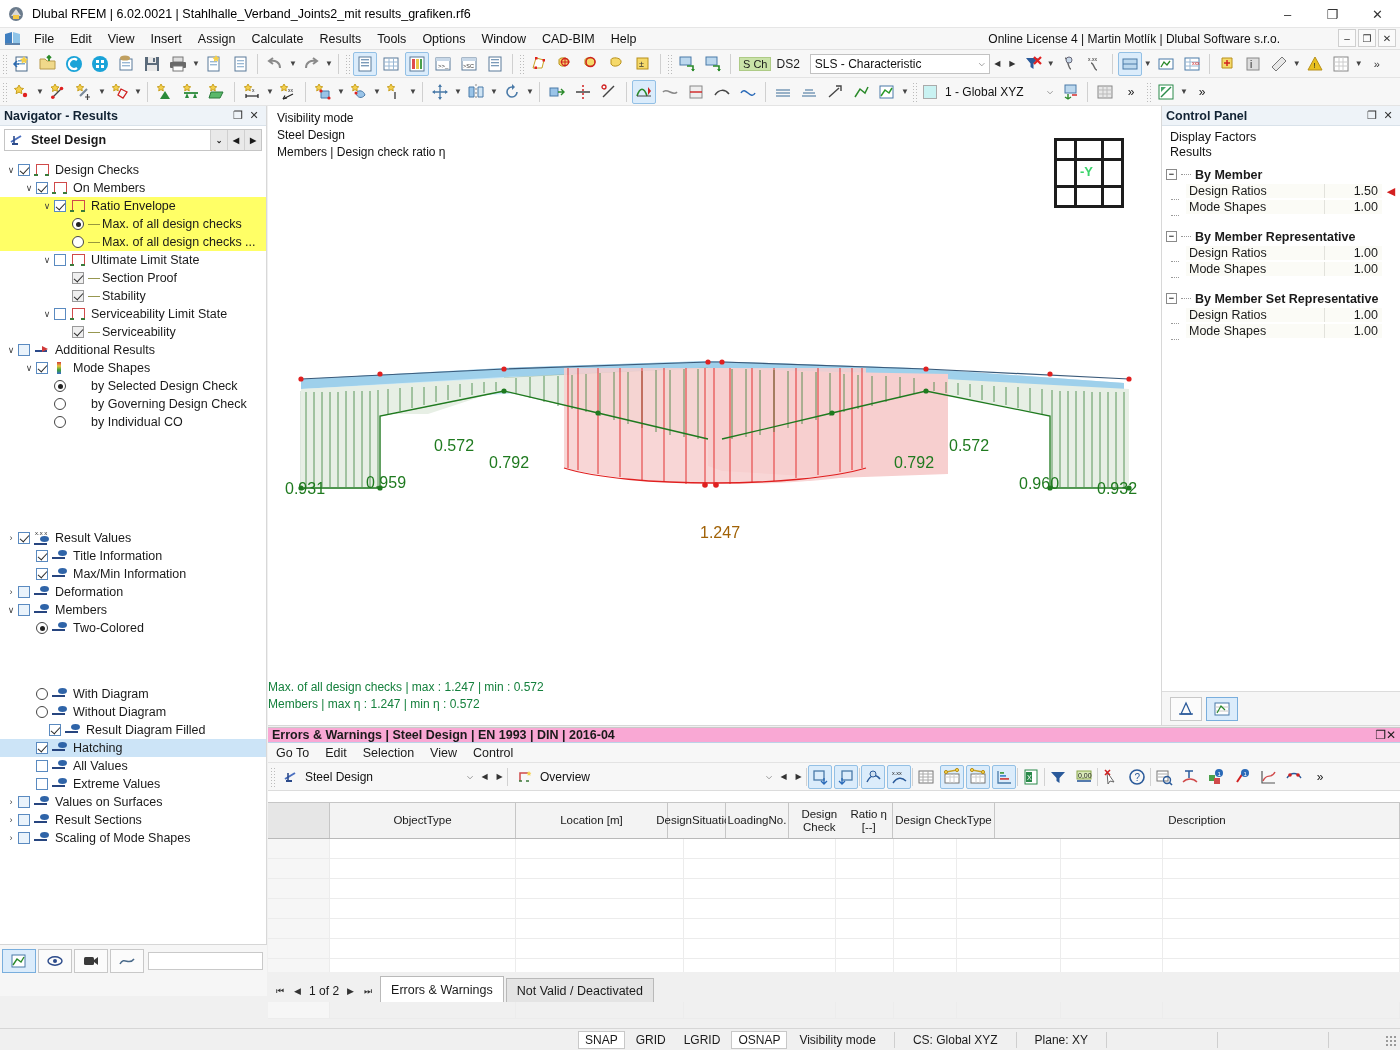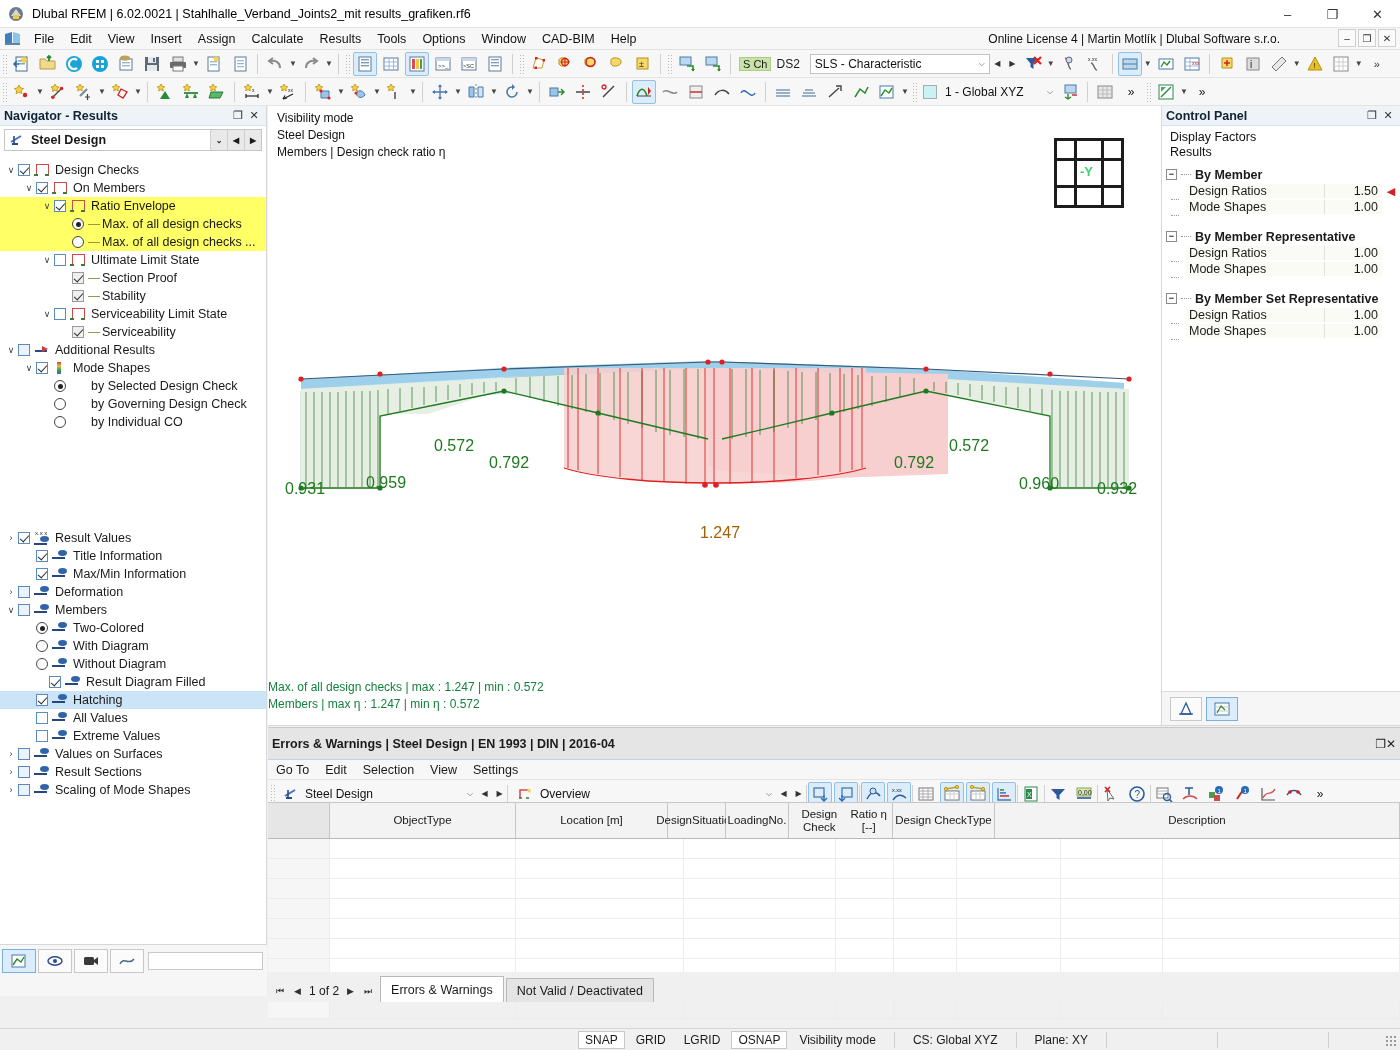--- a/index.html
+++ b/index.html
@@ -202,21 +202,21 @@
   .cpb { width: 32px; height: 24px; border: 1px solid #c8c8c8; background: #fbfbfb;
          display:flex; align-items:center; justify-content:center; }
   .cpb.on { background: #dbecfb; border-color: #79aedd; }
 
   
   .tablepanel {
     position: absolute; left: 268px; top: 727px; width: 1132px; height: 275px;
     background: #fff; border-top: 1px solid #c9c9c9;
   }
   .tp-header {
-    height: 32px; background: #e5e5e5; display: flex; align-items: center; padding: 0 4px;
+    height: 15px; background: #f9a8d4; display: flex; align-items: center; padding: 0 4px;
     border-bottom: 1px solid #bcd3e8;
   }
   .tp-header .t { font-weight: bold; font-size: 12.5px; color: #1a1a1a; flex: 1; }
   .tp-menu { height: 20px; display: flex; align-items: center; background: #f7f7f7;
              border-bottom: 1px solid #e3e3e3; }
   .tp-menu .mi { padding: 2px 8px; font-size: 12.5px; }
   .tp-toolbar { height: 28px; background: #f7f7f7; display: flex; align-items: center;
                 border-bottom: 1px solid #dcdcdc; }
   .tp-grid { position: absolute; left: 0; top: 74px; right: 0; bottom: 30px; background: #fff;
              border-top: 1px solid #c6c6c6; }
@@ -948,21 +948,21 @@
           <span class="cbx empty-blue"></span>
           <span class="ticon ico-eye"></span>
           <span class="tlbl">Members</span>
         </div>
         <div class="trow" style="padding-left: 22px;">
           <span class="twist"></span>
           <span class="radio on"></span>
           <span class="ticon ico-eye"></span>
           <span class="tlbl">Two-Colored</span>
         </div>
-        <div class="trow" style="padding-left: 22px;">
+        <div class="trow" style="padding-left: 22px; margin-top: 48px;">
           <span class="twist"></span>
           <span class="radio"></span>
           <span class="ticon ico-eye"></span>
           <span class="tlbl">With Diagram</span>
         </div>
         <div class="trow" style="padding-left: 22px;">
           <span class="twist"></span>
           <span class="radio"></span>
           <span class="ticon ico-eye"></span>
           <span class="tlbl">Without Diagram</span>
@@ -1319,21 +1319,21 @@
     <div class="tp-header">
       <span class="t">Errors &amp; Warnings | Steel Design | EN 1993 | DIN | 2016-04</span>
       <span class="picon">❐</span>
       <span class="picon">✕</span>
     </div>
     <div class="tp-menu">
       <div class="mi">Go To</div>
       <div class="mi">Edit</div>
       <div class="mi">Selection</div>
       <div class="mi">View</div>
-      <div class="mi">Settings</div>
+      <div class="mi">Control</div>
     </div>
     <div class="tp-toolbar">
       <div class="grip"></div>
       <div class="combo" style="width:198px;margin-left:2px;border:none;background:transparent;">
         <span style="width:16px;height:14px;display:inline-block;">
           <svg width="16" height="14" viewBox="0 0 16 14">
               <path d="M2 9 L12 3" stroke="#4a6fbf" stroke-width="2"></path>
               <path d="M3 11 L9 11" stroke="#2b4a8a" stroke-width="2"></path>
               <path d="M5 3 L5 11" stroke="#2b4a8a" stroke-width="1.6"></path>
             </svg>

